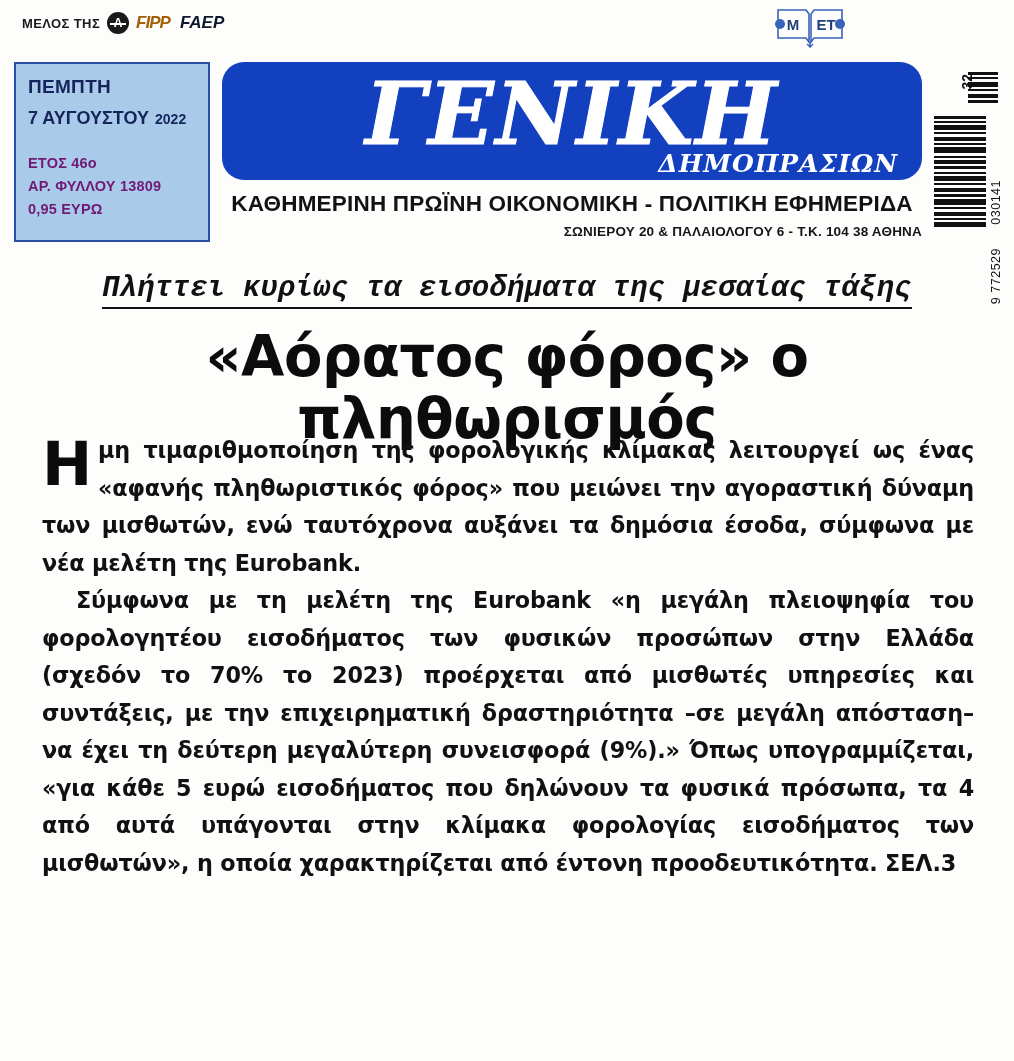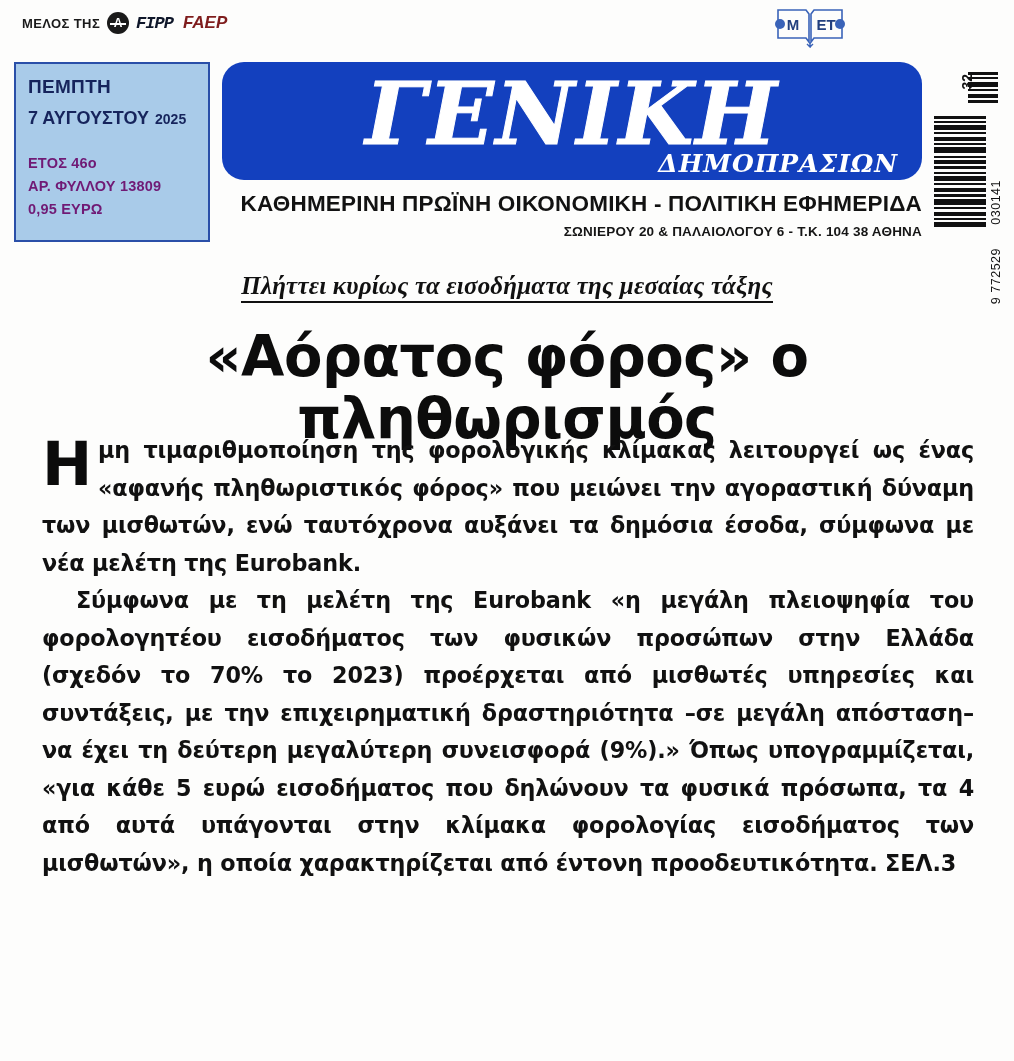--- a/index.html
+++ b/index.html
@@ -57,34 +57,34 @@
   }
   .fipp-emblem::after {
     content: "";
     position: absolute;
     left: 3px; right: 3px;
     top: 50%;
     height: 2px;
     background: #ffffff;
   }
   .fipp-word {
-    font-family: Liberation Mono, monospace;
+    font-family: Liberation Sans, sans-serif;
     font-weight: 700;
     font-style: italic;
     font-size: 17px;
     letter-spacing: -1px;
-    color: #0f172a;
+    color: #a16207;
   }
   .faep-word {
     font-family: "Liberation Sans", sans-serif;
     font-weight: 700;
     font-style: italic;
     font-size: 17px;
     letter-spacing: 0px;
-    color: #7f1d1d;
+    color: #0f172a;
     margin-left: 3px;
   }
 
   
   .book-logo {
     position: absolute;
     right: 20px; top: 4px;
     width: 74px; height: 44px;
   }
   .book-logo svg { display: block; }
@@ -169,21 +169,21 @@
     right: 24px;
     bottom: 2px;
     font-family: "DejaVu Serif", serif;
     font-weight: 700;
     font-style: italic;
     font-size: 25px;
     color: #ffffff;
     letter-spacing: 1px;
   }
   .masthead-desc {
-    text-align: right;
+    text-align: center;
     font-family: "Liberation Sans", sans-serif;
     font-weight: 700;
     font-size: 22.5px;
     color: #121212;
     margin-top: 11px;
     letter-spacing: 0.2px;
   }
   .masthead-addr {
     text-align: right;
     font-family: "Liberation Sans", sans-serif;
@@ -254,24 +254,24 @@
   .bd-left  { top: 132px; }
 
   
   .kicker {
     position: absolute;
     left: 0; top: 272px;
     width: 1014px;
     text-align: center;
   }
   .kicker span {
-    font-family: Liberation Serif, serif;
+    font-family: Liberation Mono, monospace;
     font-weight: 700;
     font-style: italic;
-    font-size: 25px;
+    font-size: 29px;
     color: #111;
     border-bottom: 2.5px solid #111;
     padding-bottom: 2px;
     letter-spacing: 0.2px;
   }
 
   
   .headline {
     position: absolute;
     left: 0; top: 326px;
@@ -339,21 +339,21 @@
         <text x="53" y="26" text-anchor="middle" font-family="Liberation Sans, sans-serif" font-size="15" font-weight="700" fill="#23407e">ET</text>
       </svg>
     </div>
   </div>
 
   <div class="masthead-row">
 
     <div class="datebox">
       <div class="dayname">ΠΕΜΠΤΗ</div>
       <div class="dateline">
-        <span>7 ΑΥΓΟΥΣΤΟΥ</span><span class="yr">2025</span>
+        <span>7 ΑΥΓΟΥΣΤΟΥ</span><span class="yr">2022</span>
       </div>
       <div class="meta">
         <div>ΕΤΟΣ 46ο</div>
         <div>ΑΡ. ΦΥΛΛΟΥ 13809</div>
         <div>0,95 ΕΥΡΩ</div>
       </div>
     </div>
 
     <div class="masthead">
       <div class="masthead-plate">

